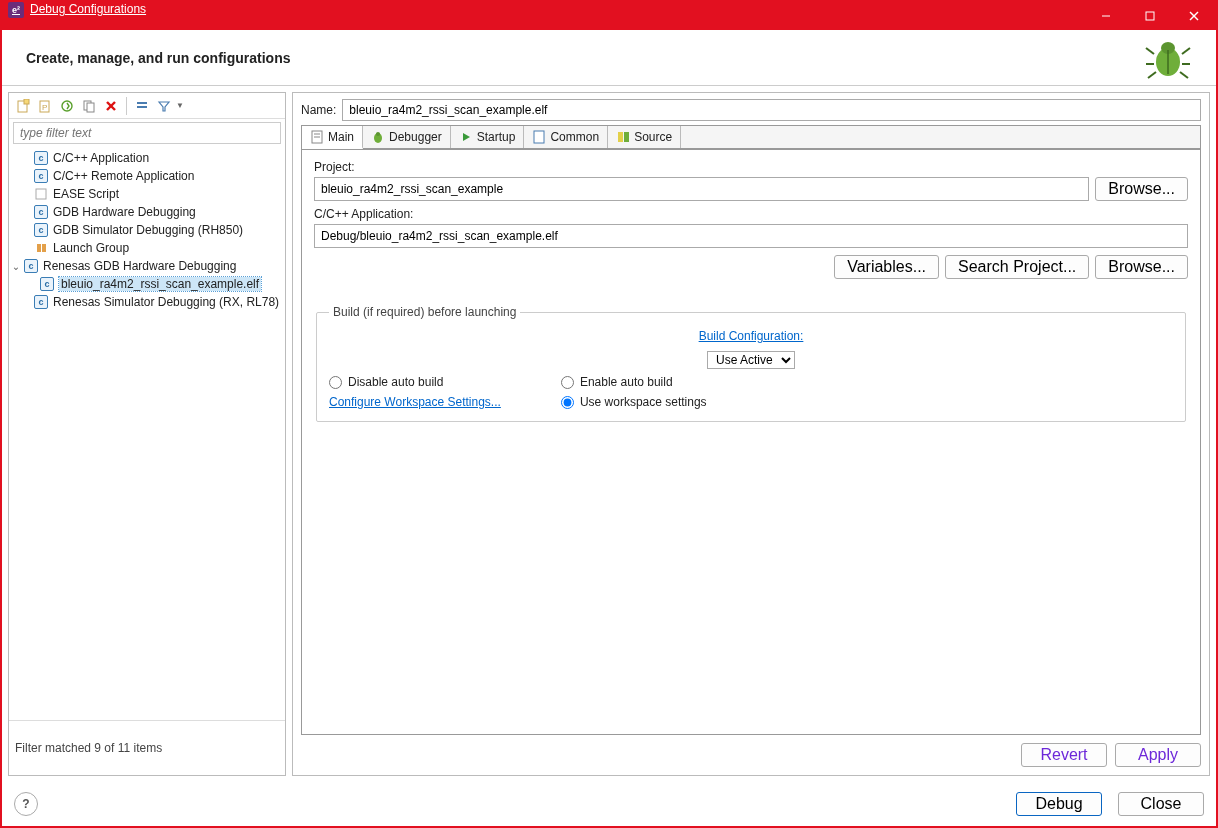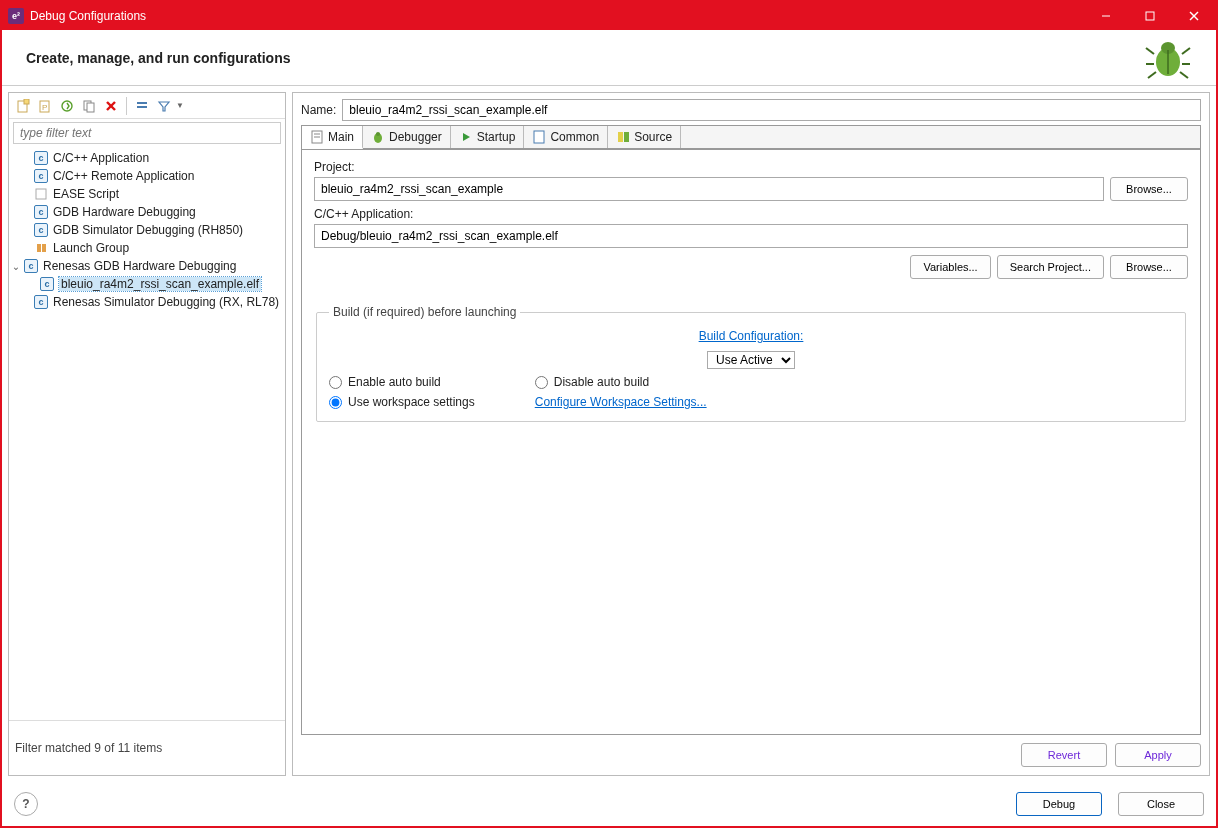--- a/index.html
+++ b/index.html
@@ -1,20 +1,20 @@
 <!DOCTYPE html>
 <html><head>
 <meta charset="utf-8">
 <style>
   * { box-sizing: border-box; }
   html, body { margin:0; padding:0; height:100%; font-family: "Segoe UI", Tahoma, sans-serif; font-size:12px; color:#222; }
   body { background:#fff; border:2px solid #e21020; display:flex; flex-direction:column; }
 
   
-  .titlebar { height:28px; background:#e21020; display:flex; align-items:center; color:#fff; }
+  .titlebar { height:28px; background:#e21020; display:flex; color:#fff;text-decoration:underline; }
   .titlebar .appicon { width:16px; height:16px; margin:0 6px; background:#6b2c7a; border-radius:2px; display:flex; align-items:center; justify-content:center; font-size:9px; font-weight:bold; color:#fff; }
   .titlebar .title { flex:0 0 auto; font-size:12px; }
   .titlebar .spacer { flex:1; }
   .titlebar .winbtn { width:44px; height:28px; display:flex; align-items:center; justify-content:center; }
   .titlebar .winbtn svg { stroke:#fff; }
 
   
   .headerstrip { height:56px; background:#fff; border-bottom:1px solid #ccc; display:flex; align-items:center; padding:0 24px; }
   .headerstrip .ht { font-weight:bold; font-size:14px; flex:1; }
   .headerstrip .bug { width:48px; height:48px; }
@@ -48,21 +48,21 @@
   .tabs { display:flex; border:1px solid #999; margin:2px 8px 0 8px; background:#f5f5f5; height:24px; }
   .tab { display:flex; align-items:center; gap:4px; padding:0 8px; border-right:1px solid #bbb; font-size:12px; cursor:default; }
   .tab.active { background:#fff; border-bottom:2px solid #fff; margin-bottom:-1px; }
   .tabicon { width:14px; height:14px; display:inline-flex; align-items:center; justify-content:center; }
 
   .tabbody { flex:1; border:1px solid #999; border-top:1px solid #999; margin:0 8px 4px 8px; background:#fff; padding:10px 12px; overflow:auto; display:flex; flex-direction:column; gap:6px; position:relative; }
   .formrow { display:flex; flex-direction:column; gap:3px; }
   .formrow label { font-size:12px; }
   .inline { display:flex; gap:6px; }
   .txtfield { height:24px; border:1px solid #aaa; padding:0 6px; font-size:12px; flex:1; }
-  .btn { height:24px; min-width:78px; border:1px solid #aaa; background:#fdfdfd; border-radius:3px; padding:0 12px; font-size:11px; }
+  .btn { height:24px; min-width:78px; border:1px solid #aaa; background:#fdfdfd; border-radius:3px; padding:0 12px; font-size:16px; }
   .btn.disabled { color:#6d28d9; }
   .btn.primary { border:1px solid #0a66c2; }
 
   .btnrow { display:flex; gap:6px; justify-content:flex-end; }
 
   fieldset.buildgroup { border:1px solid #ccc; border-radius:2px; padding:10px 12px 12px 12px; margin-top:20px; }
   fieldset.buildgroup legend { color:#444; padding:0 4px; }
 
   .kv { display:flex; align-items:center; gap:8px;flex-direction:column; }
   .linky { color:#0066cc; text-decoration:underline; cursor:pointer; }
@@ -329,34 +329,34 @@
         <div class="kv">
           <span class="linky">Build Configuration:</span>
           <select class="select">
             <option>Use Active</option>
           </select>
         </div>
         <div class="radiorow">
           <div class="radiocol">
             <label class="radio">
                 <input type="radio" name="ab" style="">
+                <span>Disable auto build</span>
+              </label>
+            <span class="linky">Configure Workspace Settings...</span>
+          </div>
+          <div class="radiocol">
+            <label class="radio">
+                <input type="radio" name="ab" style="">
                 <span>Enable auto build</span>
               </label>
             <label class="radio">
                 <input type="radio" name="ab" checked="" style="">
                 <span>Use workspace settings</span>
               </label>
           </div>
-          <div class="radiocol">
-            <label class="radio">
-                <input type="radio" name="ab" style="">
-                <span>Disable auto build</span>
-              </label>
-            <span class="linky">Configure Workspace Settings...</span>
-          </div>
         </div>
       </fieldset>
 
       <div style="flex:1"></div>
     </div>
 
     <div class="rfoot">
       <button class="btn disabled">Revert</button>
       <button class="btn disabled">Apply</button>
     </div>

